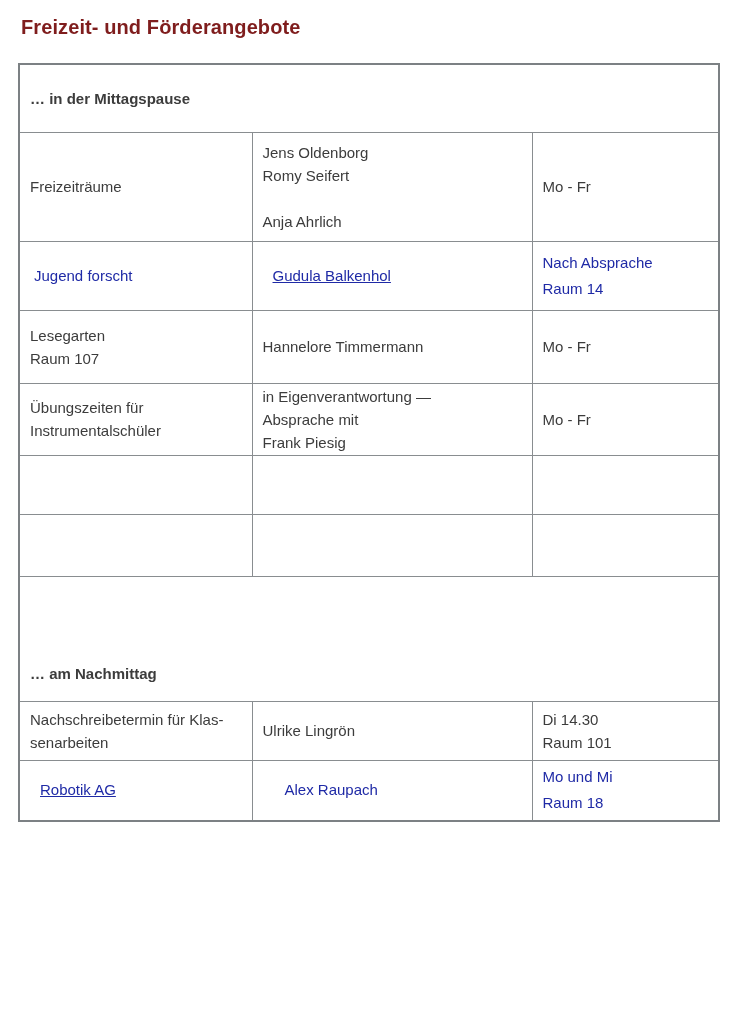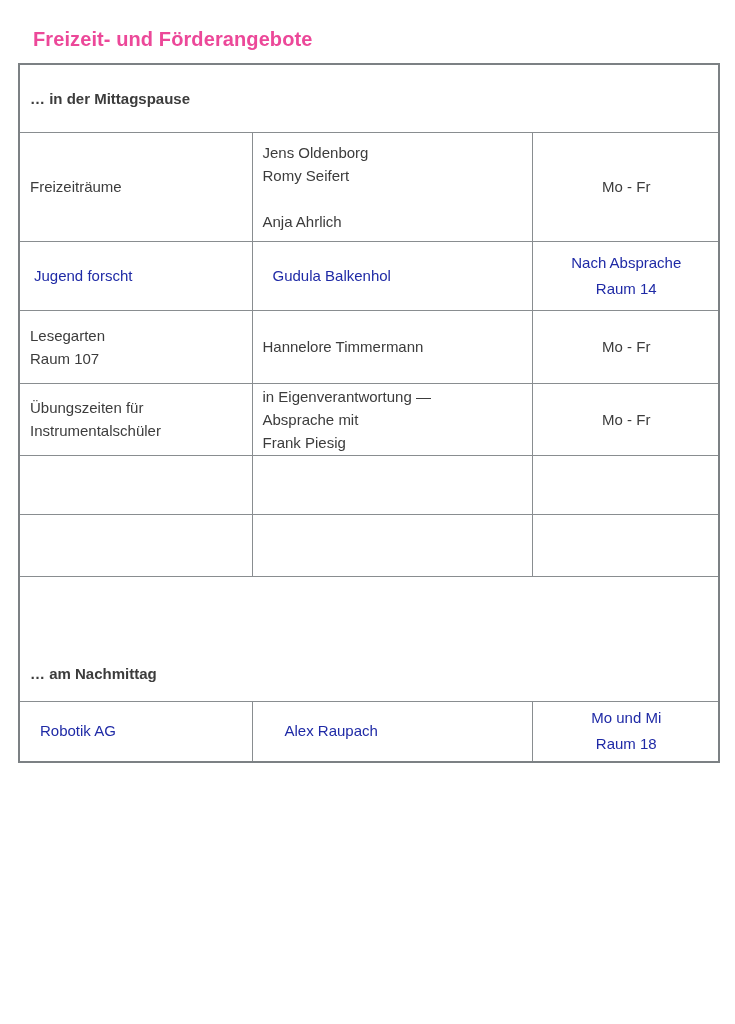--- a/index.html
+++ b/index.html
@@ -9,24 +9,24 @@
     width: 735px;
     height: 1024px;
     background: #ffffff;
     font-family: "Liberation Sans", sans-serif;
     overflow: hidden;
   }
   .title {
     position: absolute;
     left: 21px;
     top: 16px;
-    margin: 12px;
+    margin: 0;
     font-size: 20px;
     font-weight: 700;
-    color: #ec4899;
+    color: #7f1d1d;
     letter-spacing: 0.1px;
   }
   table.offers {
     position: absolute;
     left: 18px;
     top: 63px;
     width: 700px;
     border-collapse: collapse;
     table-layout: fixed;
     border: 2px solid #7c8184;
@@ -46,27 +46,27 @@
     font-size: 15px;
   }
   td.section.bottom {
     vertical-align: bottom;
     padding-bottom: 16px;
     margin-left: 7px;
   }
   td.per { padding-left: 9px; }
   td.top  { vertical-align: top; padding-top: 11px; }
   td.top3 { vertical-align: top; padding-top: 3px; }
-  td.time { text-align: center; padding: 0 2px; }
+  td.time { padding: 0 2px; }
   tr.blue td {
     color: #1f2aa6;
     line-height: 26px;
   }
   .pl14 { padding-left: 14px !important; }
-  .pl20 { padding-left: 20px !important; }
+  .pl20 { padding-left: 20px !important; text-decoration: underline; }
   .pl32 { padding-left: 32px !important; margin-left: 20px; }
 </style>
 </head>
 <body>
 
 <div class="page">
 
   <h1 class="title">Freizeit- und Förderangebote</h1>
 
   <table class="offers">
@@ -147,20 +147,33 @@
       <tr style="height:62px">
         <td class="act"></td>
         <td class="per"></td>
         <td class="time"></td>
       </tr>
 
       <tr style="height:125px">
         <td colspan="3" class="section bottom">… am Nachmittag</td>
       </tr>
 
+      <tr style="height:59px">
+        <td class="act">
+            <div>Nachschreibetermin für Klas-</div>
+            <div>senarbeiten</div>
+          </td>
+        <td class="per">
+            <div>Ulrike Lingrön</div>
+          </td>
+        <td class="time">
+            <div>Di 14.30</div>
+            <div>Raum 101</div>
+          </td>
+      </tr>
 
       <tr class="blue" style="height:61px">
         <td class="act pl20">
             <div>Robotik AG</div>
           </td>
         <td class="per pl32">
             <div>Alex Raupach</div>
           </td>
         <td class="time">
             <div>Mo und Mi</div>

